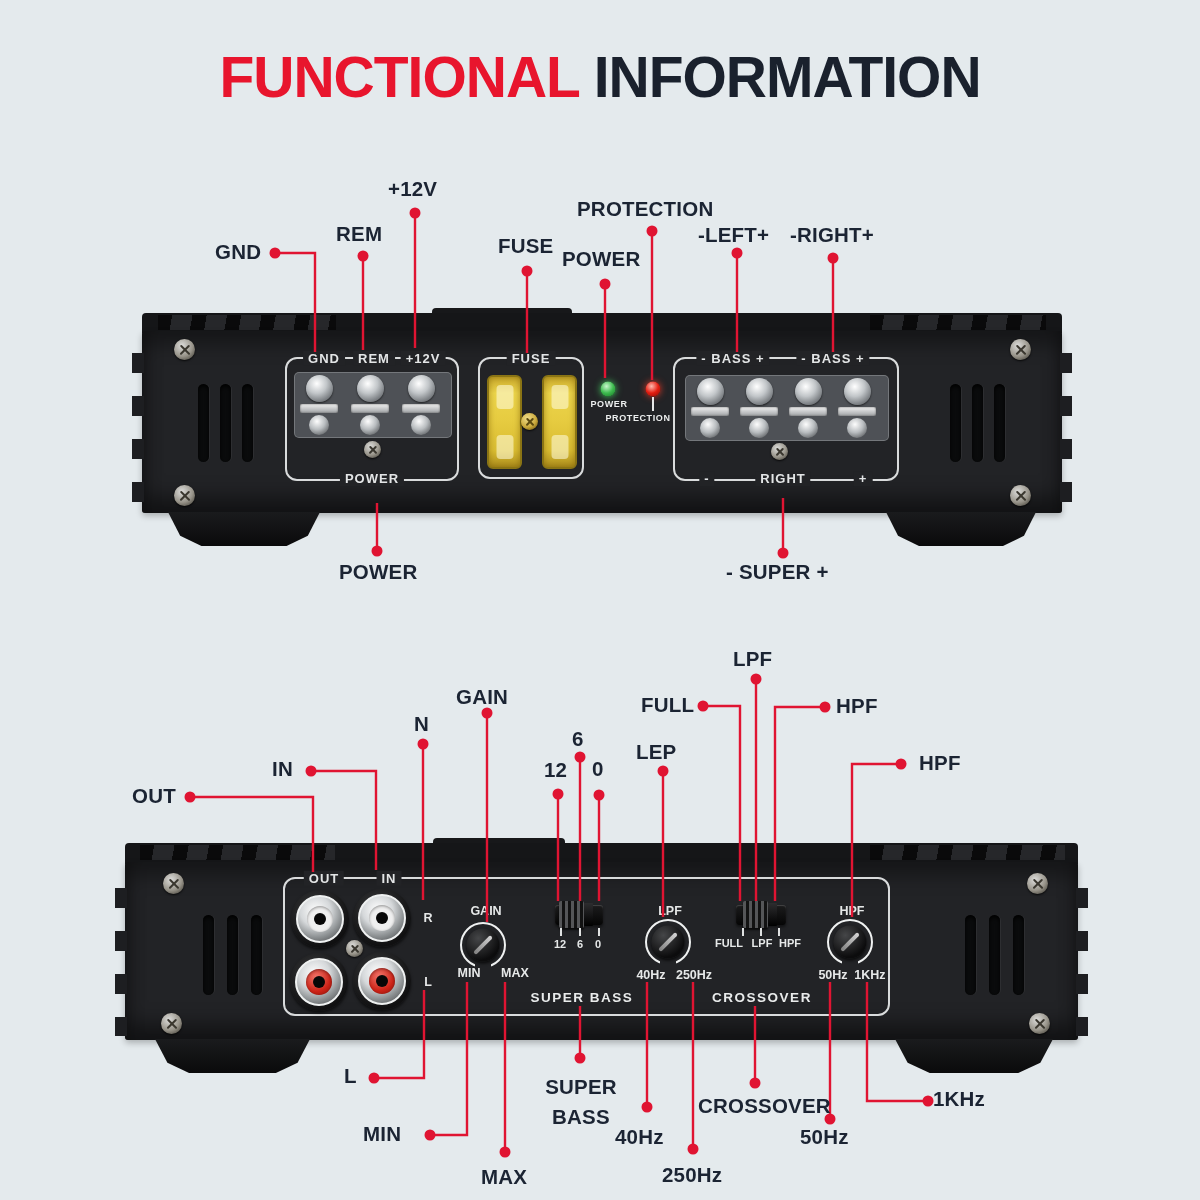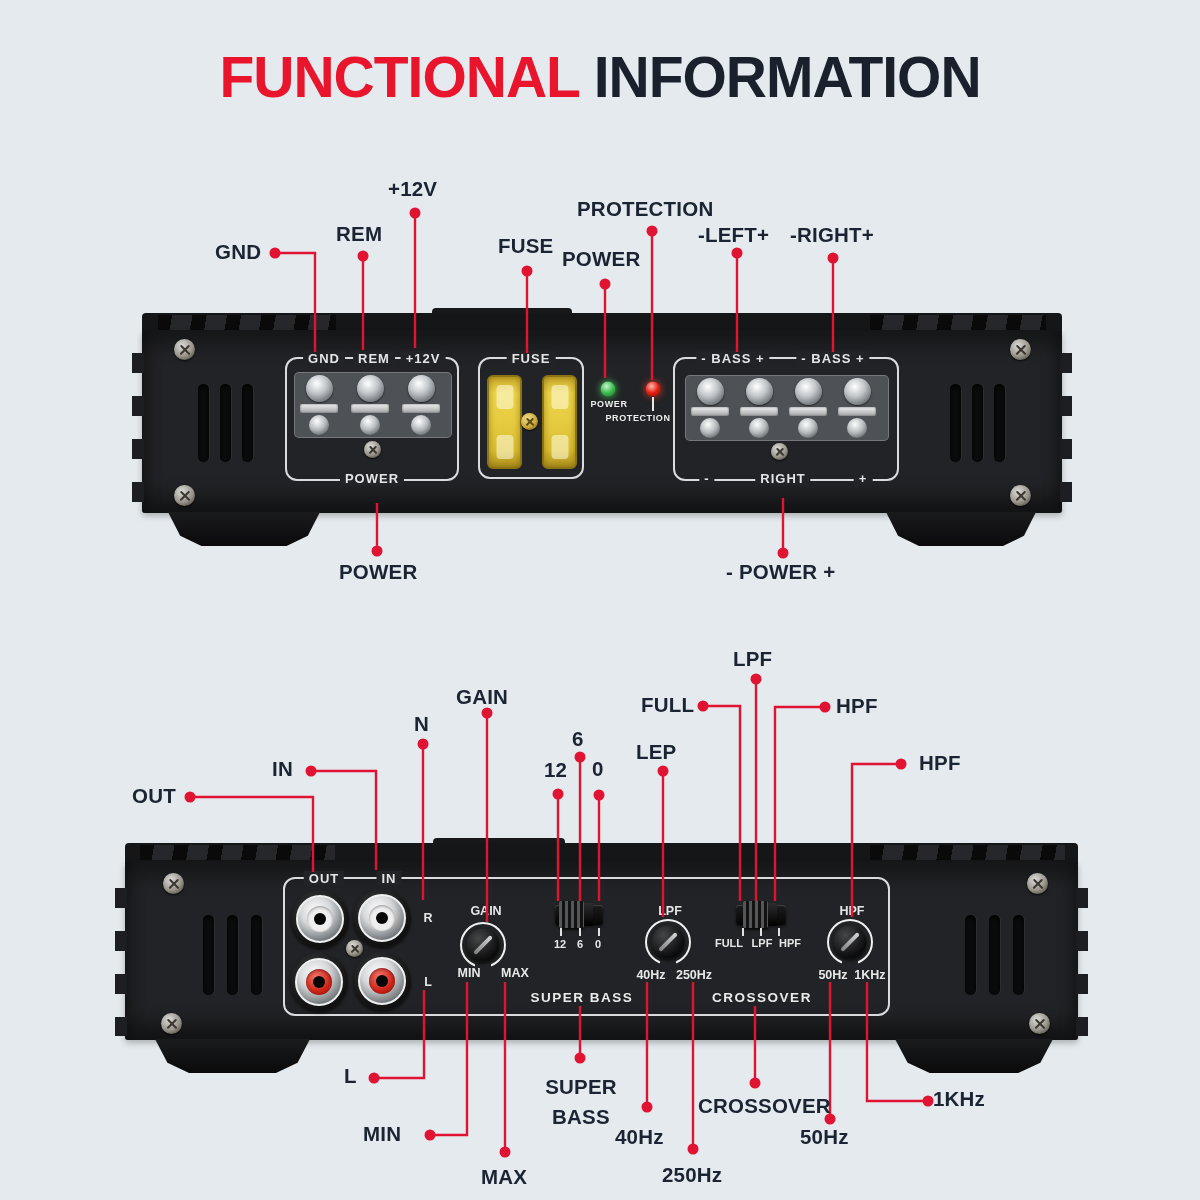--- a/index.html
+++ b/index.html
@@ -394,21 +394,21 @@
 
   <div class="callout" style="left:215px;top:242px;">GND</div>
   <div class="callout" style="left:336px;top:224px;">REM</div>
   <div class="callout" style="left:388px;top:179px;">+12V</div>
   <div class="callout" style="left:498px;top:236px;">FUSE</div>
   <div class="callout" style="left:562px;top:249px;">POWER</div>
   <div class="callout" style="left:577px;top:199px;">PROTECTION</div>
   <div class="callout" style="left:698px;top:225px;">-LEFT+</div>
   <div class="callout" style="left:790px;top:225px;">-RIGHT+</div>
   <div class="callout" style="left:339px;top:562px;">POWER</div>
-  <div class="callout" style="left:726px;top:562px;">- POWER +</div>
+  <div class="callout" style="left:726px;top:562px;">- SUPER +</div>
 
   <div class="callout" style="left:132px;top:786px;">OUT</div>
   <div class="callout" style="left:272px;top:759px;">IN</div>
   <div class="callout" style="left:414px;top:714px;">N</div>
   <div class="callout" style="left:456px;top:687px;">GAIN</div>
   <div class="callout" style="left:544px;top:760px;">12</div>
   <div class="callout" style="left:572px;top:729px;">6</div>
   <div class="callout" style="left:592px;top:759px;">0</div>
   <div class="callout" style="left:636px;top:742px;">LEP</div>
   <div class="callout" style="left:641px;top:695px;">FULL</div>

